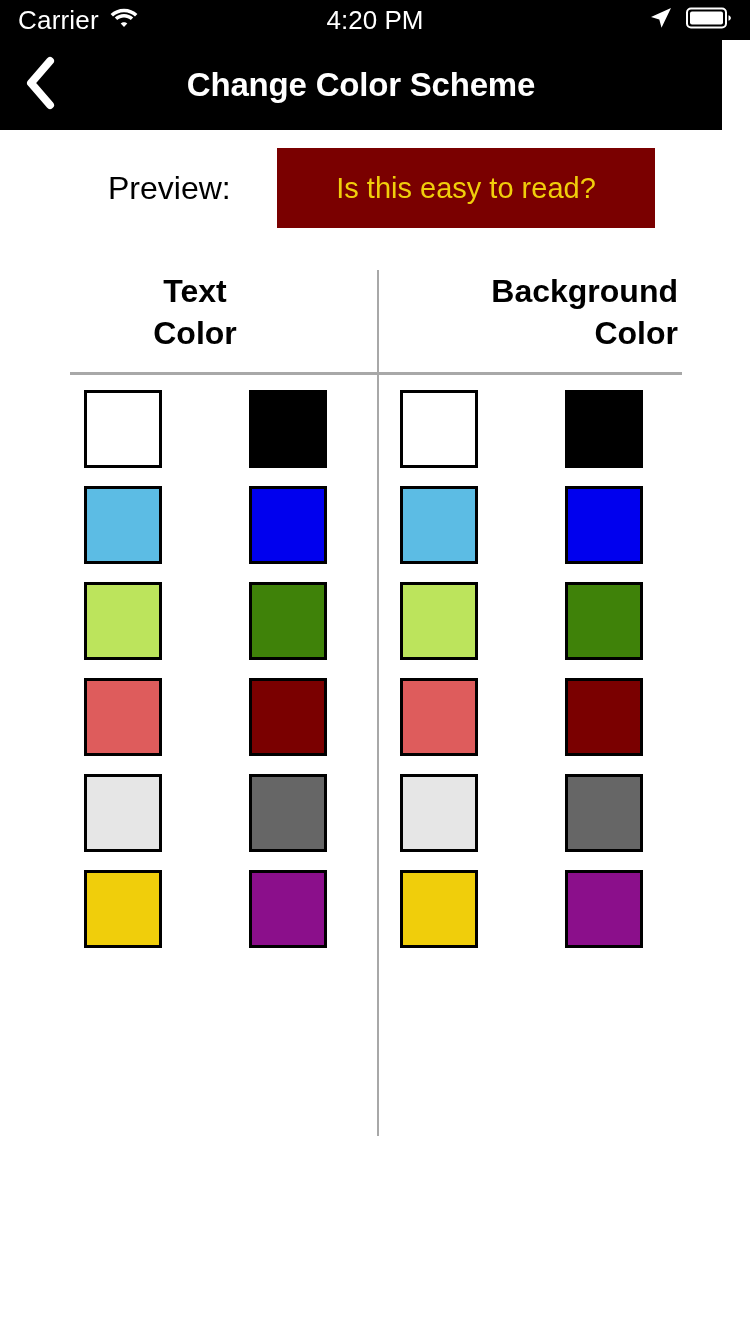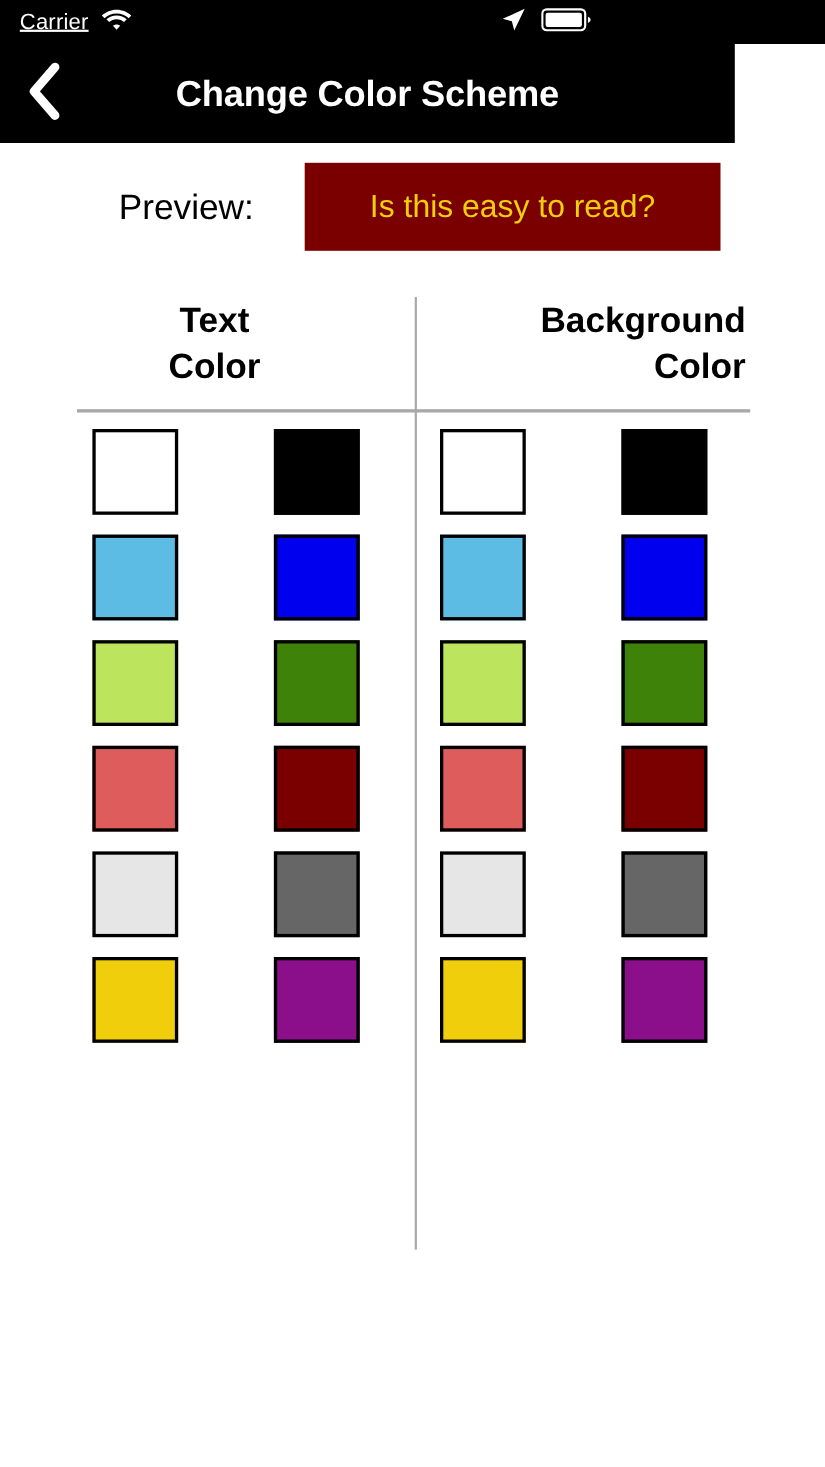--- a/index.html
+++ b/index.html
@@ -29,24 +29,23 @@
     padding: 0 18px;
   }
   .status-left {
     display: flex;
     align-items: center;
     gap: 10px;
     flex: 0 0 auto;
     width: 260px;
   }
   .carrier-text {
-    font-size: 20px;
+    font-size: 26px;
     letter-spacing: 0.2px;
     line-height: 1;
-    text-decoration: underline;
   }
   .status-center {
     flex: 1 1 auto;
     text-align: center;
   }
   .clock-text {
     font-size: 26px;
     font-weight: 400;
     line-height: 1;
   }
@@ -56,21 +55,21 @@
     justify-content: flex-end;
     gap: 12px;
     flex: 0 0 auto;
     width: 260px;
   }
 
   
   .nav-bar {
     position: absolute;
     left: 0; top: 40px;
-    width: 668px;
+    width: 722px;
     height: 90px;
     background: #000000;
     display: flex;
     align-items: center;
   }
   .back-button {
     position: absolute;
     left: 8px; top: 0;
     width: 64px;
     height: 90px;
@@ -193,20 +192,23 @@
   <div class="status-left">
     <span class="carrier-text">Carrier</span>
     <span>
       <svg width="30" height="24" viewBox="0 0 30 24" aria-hidden="true">
         <path d="M15 6.2c4.3 0 8.2 1.7 11 4.4l2.4-2.5C25 4.8 20.2 2.8 15 2.8S5 4.8 1.6 8.1L4 10.6C6.8 7.9 10.7 6.2 15 6.2z" fill="#ffffff"></path>
         <path d="M15 11.4c2.6 0 5 1 6.8 2.7l2.4-2.5C21.8 9.4 18.6 8 15 8s-6.8 1.4-9.2 3.6l2.4 2.5C10 12.4 12.4 11.4 15 11.4z" fill="#ffffff"></path>
         <path d="M15 16.2c1.2 0 2.4.5 3.3 1.3L15 21l-3.3-3.5c.9-.8 2.1-1.3 3.3-1.3z" fill="#ffffff"></path>
       </svg>
     </span>
   </div>
+  <div class="status-center">
+    <span class="clock-text">4:20 PM</span>
+  </div>
   <div class="status-right">
     <span>
       <svg width="26" height="26" viewBox="0 0 26 26" aria-hidden="true">
         <path d="M23 3L3 12.1l8.3 2.3 2.2 8.4L23 3z" fill="#ffffff"></path>
       </svg>
     </span>
     <span>
       <svg width="46" height="24" viewBox="0 0 46 24" aria-hidden="true">
         <rect x="1" y="2.5" width="39" height="19" rx="4" ry="4" fill="none" stroke="#ffffff" stroke-width="2"></rect>
         <rect x="4" y="5.5" width="33" height="13" rx="2" ry="2" fill="#ffffff"></rect>

